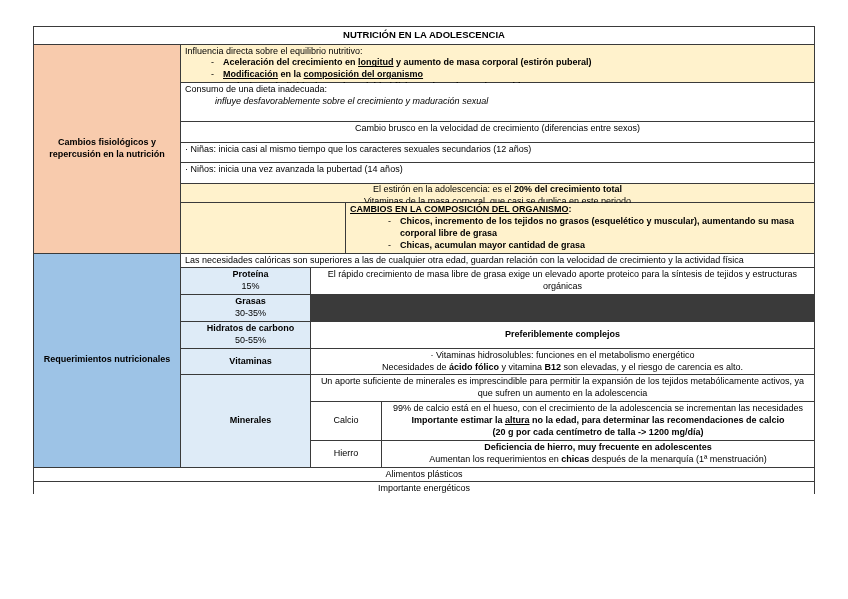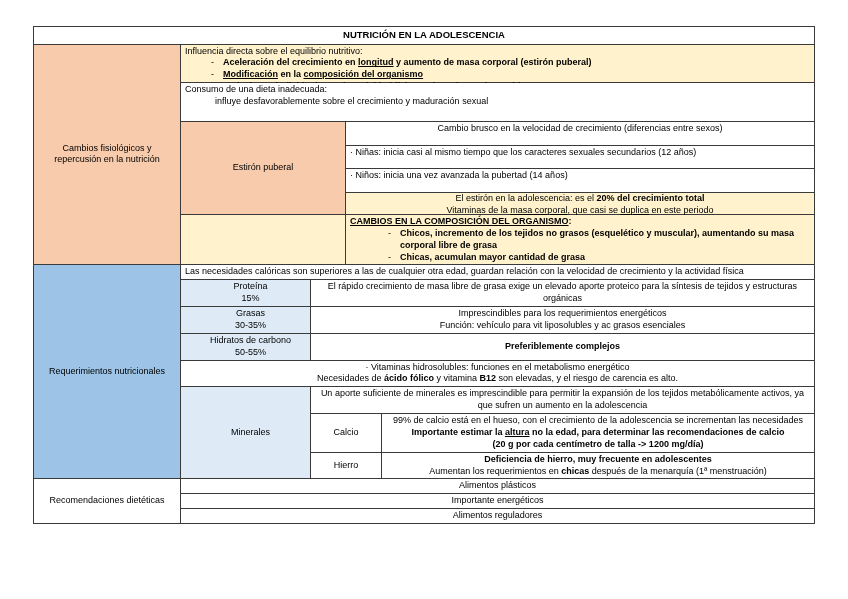--- a/index.html
+++ b/index.html
@@ -1,46 +1,46 @@
 <!DOCTYPE html>
 <html style="--peach: #F8CBAD; --cream: #FFF2CC; --blue: #9DC3E6; --light_blue: #DEEBF7;"><head>
 <meta charset="utf-8">
 <style>
   * { box-sizing: border-box; }
   html, body { margin: 0; padding: 0; background: #ffffff; }
   body { font-family: "Liberation Sans", sans-serif; color: #000; }
-  .page { position: relative; width: 848px; height: 599px; background: #fff; overflow: hidden; }
+  .page { position: relative; width: 848px; height: 494px; background: #fff; overflow: hidden; }
   .doc {
     position: absolute; left: 33px; top: 26px; width: 782px;
     background: #3a3a3a; border: 1px solid #3a3a3a;
     display: flex; flex-direction: column; gap: 1px;
     font-size: 9px; line-height: 1.32;
   }
   .row { display: flex; gap: 1px; min-width: 0; }
   .col { display: flex; flex-direction: column; gap: 1px; flex: 1; min-width: 0; justify-content: center; }
   .cell { background: #fff; padding: 1px 4px; min-height: 12px; min-width: 0; flex: 1; }
   .title-cell { text-align: center; font-weight: bold; font-size: 9.5px; padding: 2px; flex: none; }
   .vlabel { display: flex; flex-direction: column; align-items: center; justify-content: center; text-align: center; }
   .w146 { flex: 0 0 146px; }
   .w164 { flex: 0 0 164px; }
   .w129 { flex: 0 0 129px; padding-left: 14px; }
   .w70  { flex: 0 0 70px; }
   .peach { background: var(--peach, #F8CBAD); }
   .cream { background: var(--cream, #FFF2CC); }
   .blue  { background: var(--blue, #9DC3E6); }
   .lblue { background: var(--light_blue, #DEEBF7); }
-  .bold { font-weight: normal; }
+  .bold { font-weight: bold; }
   .center { text-align: center; }
   .b { font-weight: bold; }
   .u { text-decoration: underline; }
   .bullet { display: flex; padding-left: 26px; }
   .bullet .marker { flex: 0 0 12px; text-align: left; }
   .bullet .btext { flex: 1; min-width: 0; }
   .bullet-wide { padding-left: 38px; }
-  .indent { padding-left: 30px; }
+  .indent { padding-left: 30px; font-style: italic; }
   .pct { font-weight: normal; }
   .destacado { padding: 0 4px; }
 </style>
 </head>
 <body>
 
 <div class="page">
   <div class="doc">
 
     <div class="cell title-cell">NUTRICIÓN EN LA ADOLESCENCIA</div>
@@ -64,21 +64,20 @@
             <span class="btext"><span class="b">Variaciones individuales en la actividad física y el comienzo de cambios</span></span>
           </div>
         </div>
 
         <div class="cell">
           <div>Consumo de una dieta inadecuada:</div>
           <div class="indent">influye desfavorablemente sobre el crecimiento y maduración sexual</div>
         </div>
 
         <div class="row">
-          <div class="cell vlabel peach w164 bold">Estirón puberal</div>
           <div class="col">
             <div class="cell center">Cambio brusco en la velocidad de crecimiento (diferencias entre sexos)</div>
             <div class="cell">· Niñas: inicia casi al mismo tiempo que los caracteres sexuales secundarios (12 años)</div>
             <div class="cell">· Niños: inicia una vez avanzada la pubertad (14 años)</div>
             <div class="cell cream center destacado">
               <div><span>El estirón en la adolescencia: es el </span><span class="b">20%</span><span class="b"> del crecimiento total</span></div>
               <div><span>Vitaminas de la </span><span class="u">masa corporal</span><span>, que casi se </span><span class="u">duplica</span><span> en este periodo</span></div>
               <div><span class="b">El pico máximo de las necesidades nutritivas, coincide con el momento de máxima velocidad de crecimiento</span></div>
             </div>
           </div>
@@ -116,37 +115,36 @@
           <div class="cell center vlabel">
             <div><span>El rápido crecimiento de masa libre de grasa exige un elevado aporte proteico para la síntesis de tejidos y estructuras orgánicas</span></div>
           </div>
         </div>
 
         <div class="row">
           <div class="cell vlabel lblue w129">
             <div class="bold">Grasas</div>
             <div class="pct">30-35%</div>
           </div>
-          <div class="cell center vlabel">
-            <div><span>Imprescindibles para los requerimientos energéticos</span></div>
-            <div><span>Función: vehículo para vit liposolubles y ac grasos esenciales</span></div>
-          </div>
         </div>
 
         <div class="row">
           <div class="cell vlabel lblue w129">
             <div class="bold">Hidratos de carbono</div>
             <div class="pct">50-55%</div>
           </div>
           <div class="cell center vlabel">
             <div><span class="b">Preferiblemente complejos</span></div>
           </div>
         </div>
 
         <div class="row">
+          <div class="cell vlabel lblue w129">
+            <div class="bold">Vitaminas</div>
+          </div>
           <div class="cell center vlabel">
             <div><span>· Vitaminas hidrosolubles: funciones en el metabolismo energético</span></div>
             <div><span>Necesidades de </span><span class="b">ácido fólico</span><span> y vitamina </span><span class="b">B12</span><span> son elevadas, y el riesgo de carencia es alto.</span></div>
           </div>
         </div>
 
         <div class="row">
           <div class="cell vlabel lblue w129 bold">Minerales</div>
           <div class="col">
             <div class="cell center">Un aporte suficiente de minerales es imprescindible para permitir la expansión de los tejidos metabólicamente activos, ya que sufren un aumento en la adolescencia</div>
@@ -165,21 +163,20 @@
                 <div><span>Aumentan los requerimientos en </span><span class="b">chicas</span><span> después de la menarquía (1ª menstruación)</span></div>
               </div>
             </div>
           </div>
         </div>
 
       </div>
     </div>
 
     <div class="row">
-      <div class="cell vlabel w146">Recomendaciones dietéticas</div>
       <div class="col">
         <div class="cell center">Alimentos plásticos</div>
         <div class="cell center">Importante energéticos</div>
         <div class="cell center">Alimentos reguladores</div>
       </div>
     </div>
 
   </div>
 </div>
 

